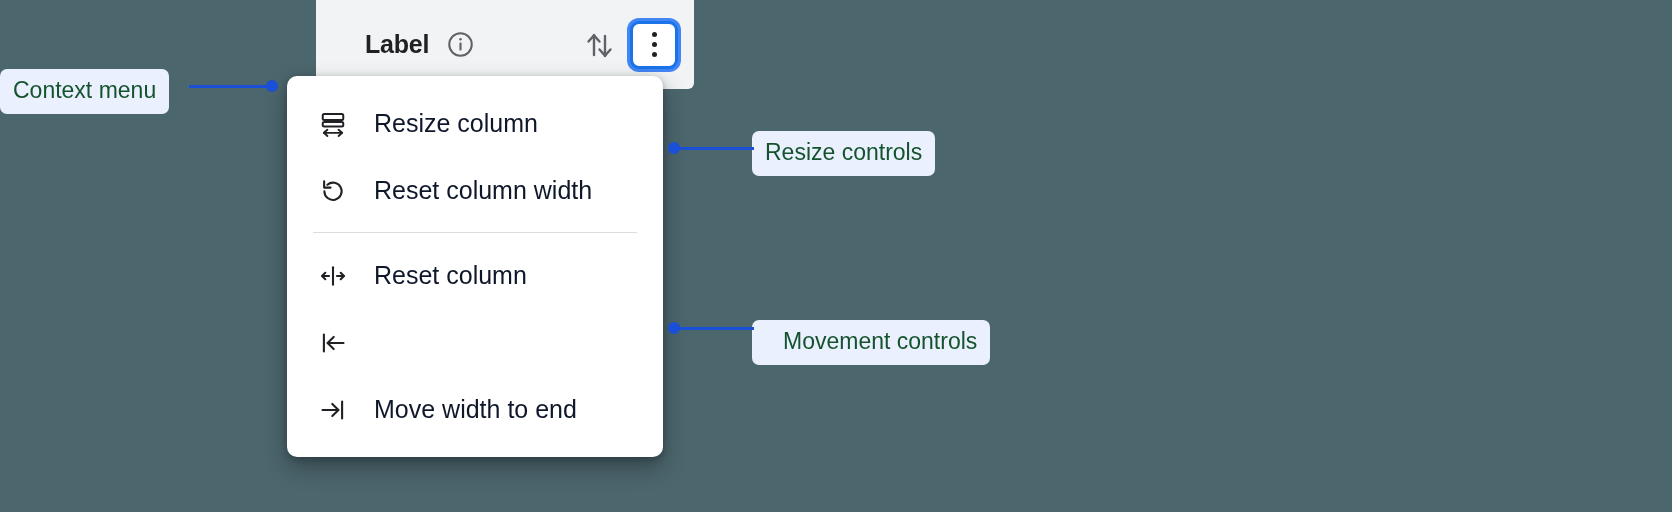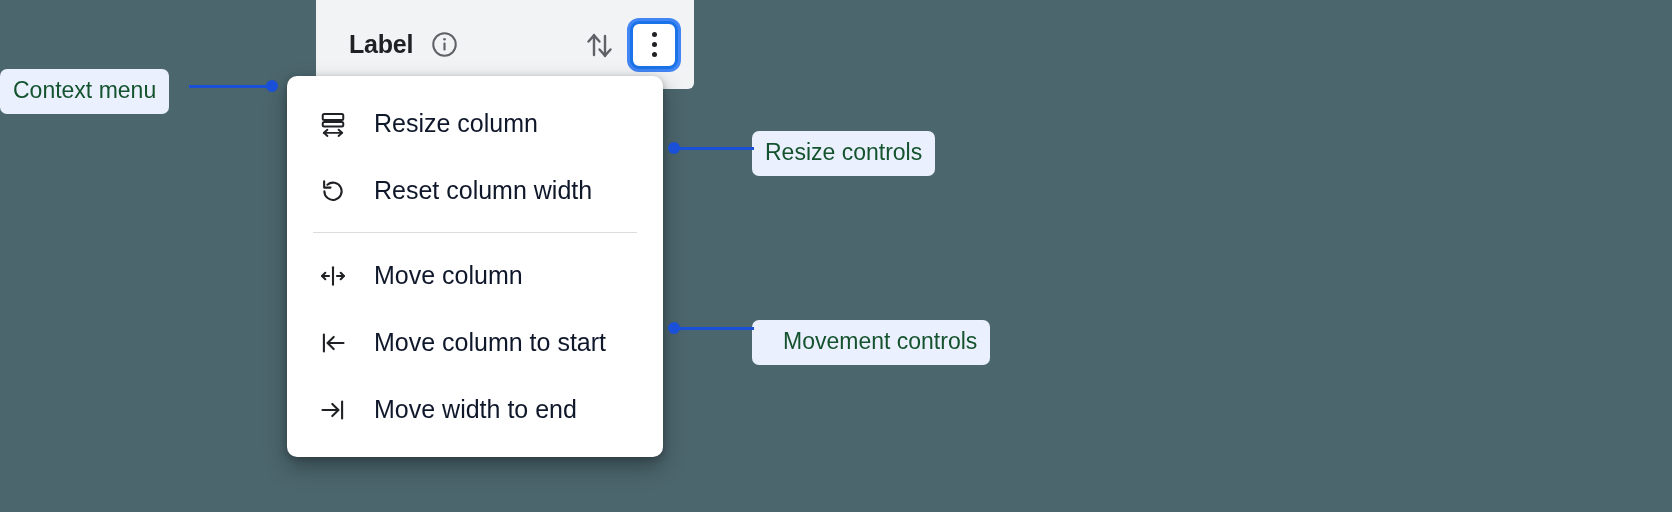--- a/index.html
+++ b/index.html
@@ -28,20 +28,21 @@
     align-items: center;
     box-sizing: border-box;
     padding: 0 16px 0 33px;
   }
   #header-card .hdr-label {
     font-size: 25px;
     font-weight: bold;
     color: #202124;
     letter-spacing: -0.2px;
     line-height: 1;
+    margin-left: 16px;
   }
   .info-icon {
     width: 27px;
     height: 27px;
     margin-left: 18px;
     flex: 0 0 auto;
   }
   .hdr-spacer { flex: 1 1 auto; }
   .sort-icon {
     width: 34px;
@@ -218,34 +219,33 @@
       <svg viewBox="0 0 24 24" width="28" height="28">
         <g stroke="#202124" stroke-width="1.8" fill="none" stroke-linecap="round" stroke-linejoin="round">
           <line x1="12" y1="4.6" x2="12" y2="19.4"></line>
           <line x1="2.8" y1="12" x2="8.6" y2="12"></line>
           <polyline points="5.4,9.3 2.6,12 5.4,14.7"></polyline>
           <line x1="15.4" y1="12" x2="21.2" y2="12"></line>
           <polyline points="18.6,9.3 21.4,12 18.6,14.7"></polyline>
         </g>
       </svg>
     </span>
-    <span class="mi-label">Move column</span>
+    <span class="mi-label">Reset column</span>
   </div>
 
   <div class="menu-item">
     <span class="mi-icon">
       <svg viewBox="0 0 24 24" width="28" height="28">
         <g stroke="#202124" stroke-width="1.8" fill="none" stroke-linecap="round" stroke-linejoin="round">
           <line x1="4.2" y1="4.8" x2="4.2" y2="19.2"></line>
           <line x1="21.0" y1="12" x2="7.6" y2="12"></line>
           <polyline points="12.6,6.8 7.3,12 12.6,17.2"></polyline>
         </g>
       </svg>
     </span>
-    <span class="mi-label">Move column to start</span>
   </div>
 
   <div class="menu-item">
     <span class="mi-icon">
       <svg viewBox="0 0 24 24" width="28" height="28">
         <g stroke="#202124" stroke-width="1.8" fill="none" stroke-linecap="round" stroke-linejoin="round">
           <line x1="19.8" y1="4.8" x2="19.8" y2="19.2"></line>
           <line x1="3.0" y1="12" x2="16.4" y2="12"></line>
           <polyline points="11.4,6.8 16.7,12 11.4,17.2"></polyline>
         </g>

